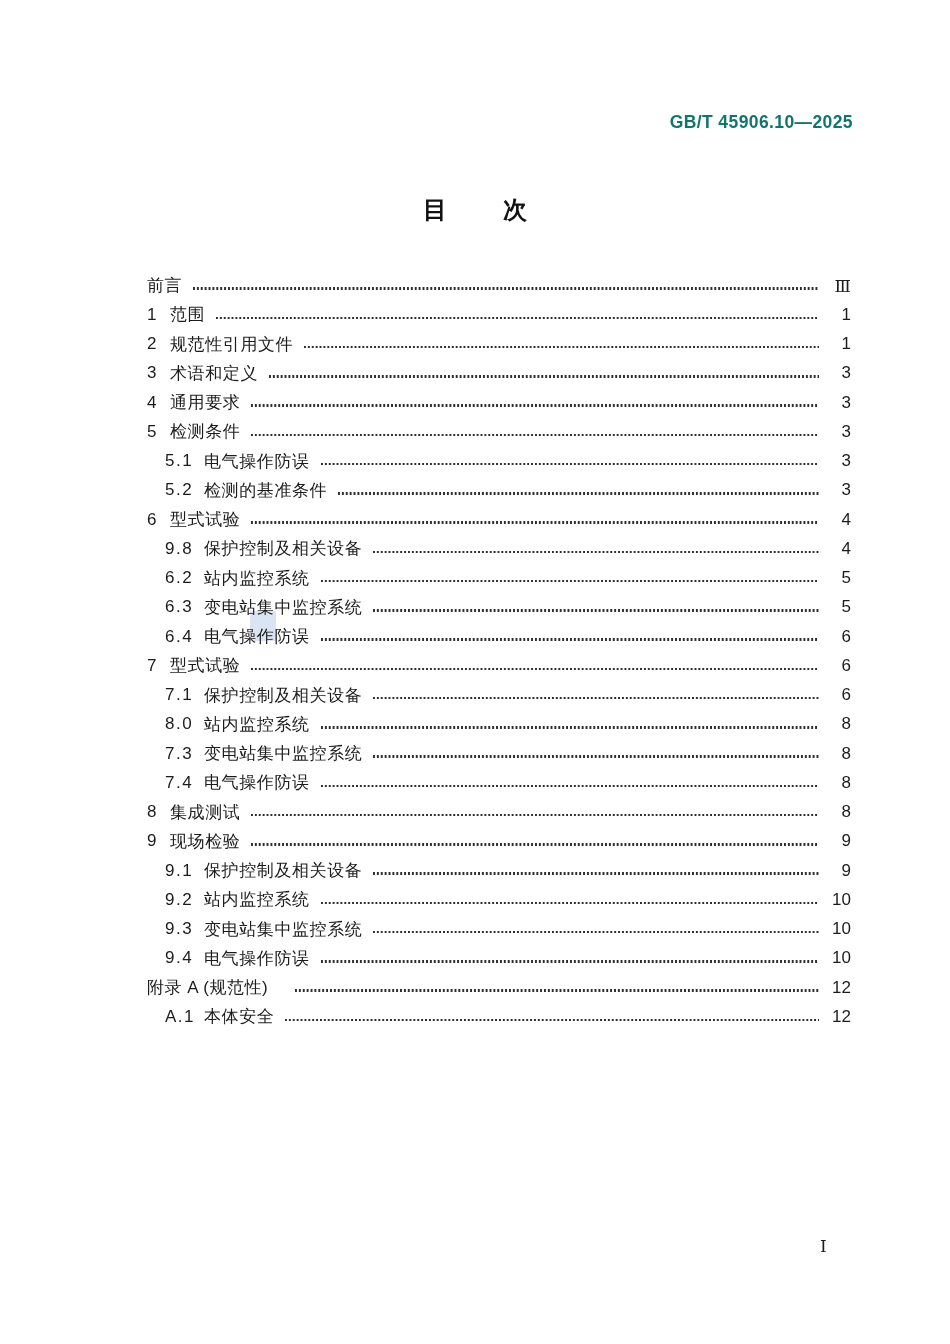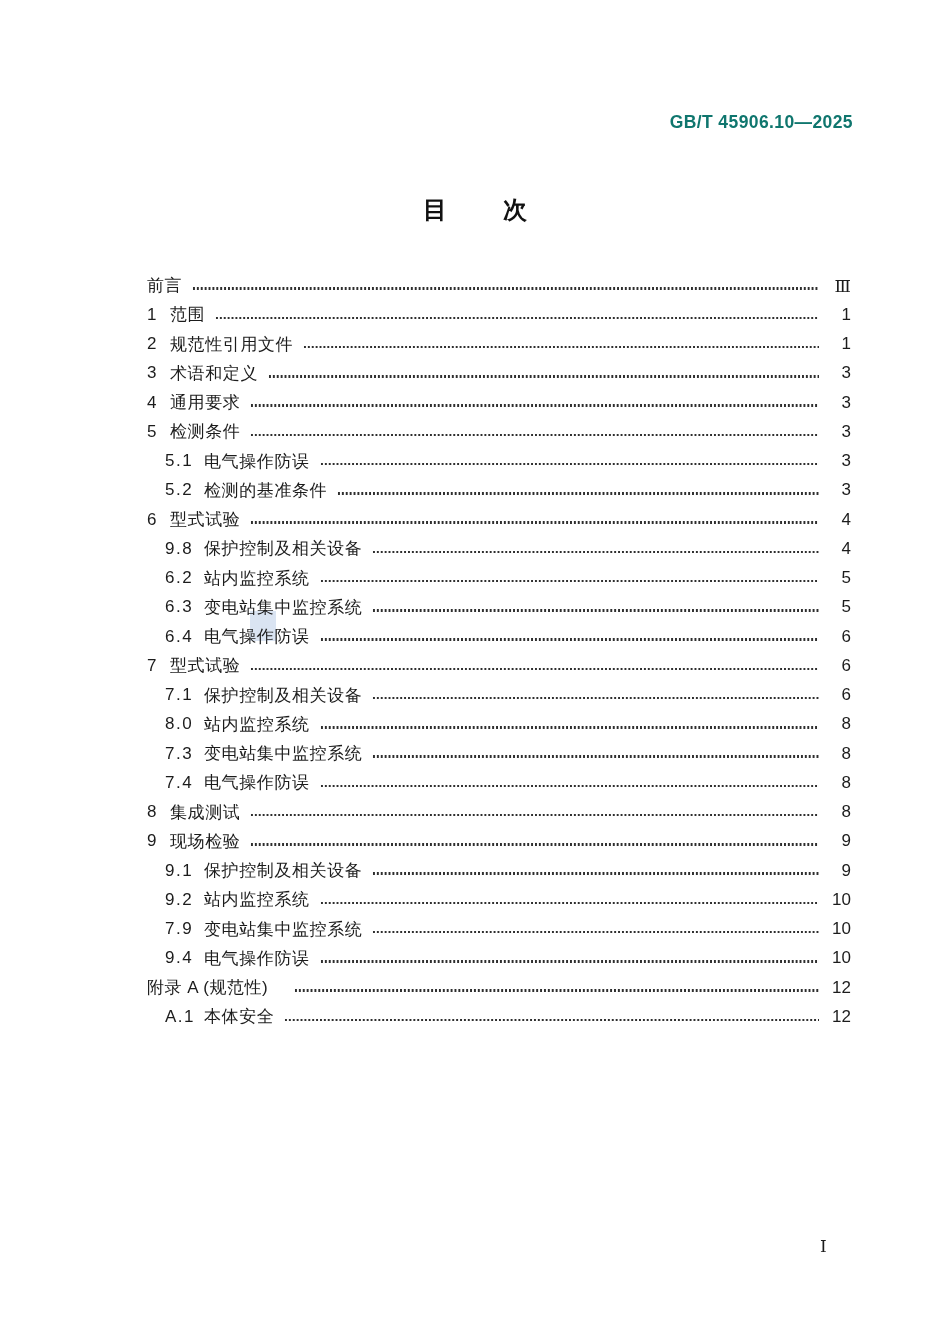--- a/index.html
+++ b/index.html
@@ -252,21 +252,21 @@
     <span class="leader"></span>
     <span class="pagenum">9</span>
   </div>
       <div class="toc-row sub">
     <span class="num">9.2</span>
     <span class="label">站内监控系统</span>
     <span class="leader"></span>
     <span class="pagenum">10</span>
   </div>
       <div class="toc-row sub">
-    <span class="num">7.9</span>
+    <span class="num">9.3</span>
     <span class="label">变电站集中监控系统</span>
     <span class="leader"></span>
     <span class="pagenum">10</span>
   </div>
       <div class="toc-row sub">
     <span class="num">9.4</span>
     <span class="label">电气操作防误</span>
     <span class="leader"></span>
     <span class="pagenum">10</span>
   </div>

